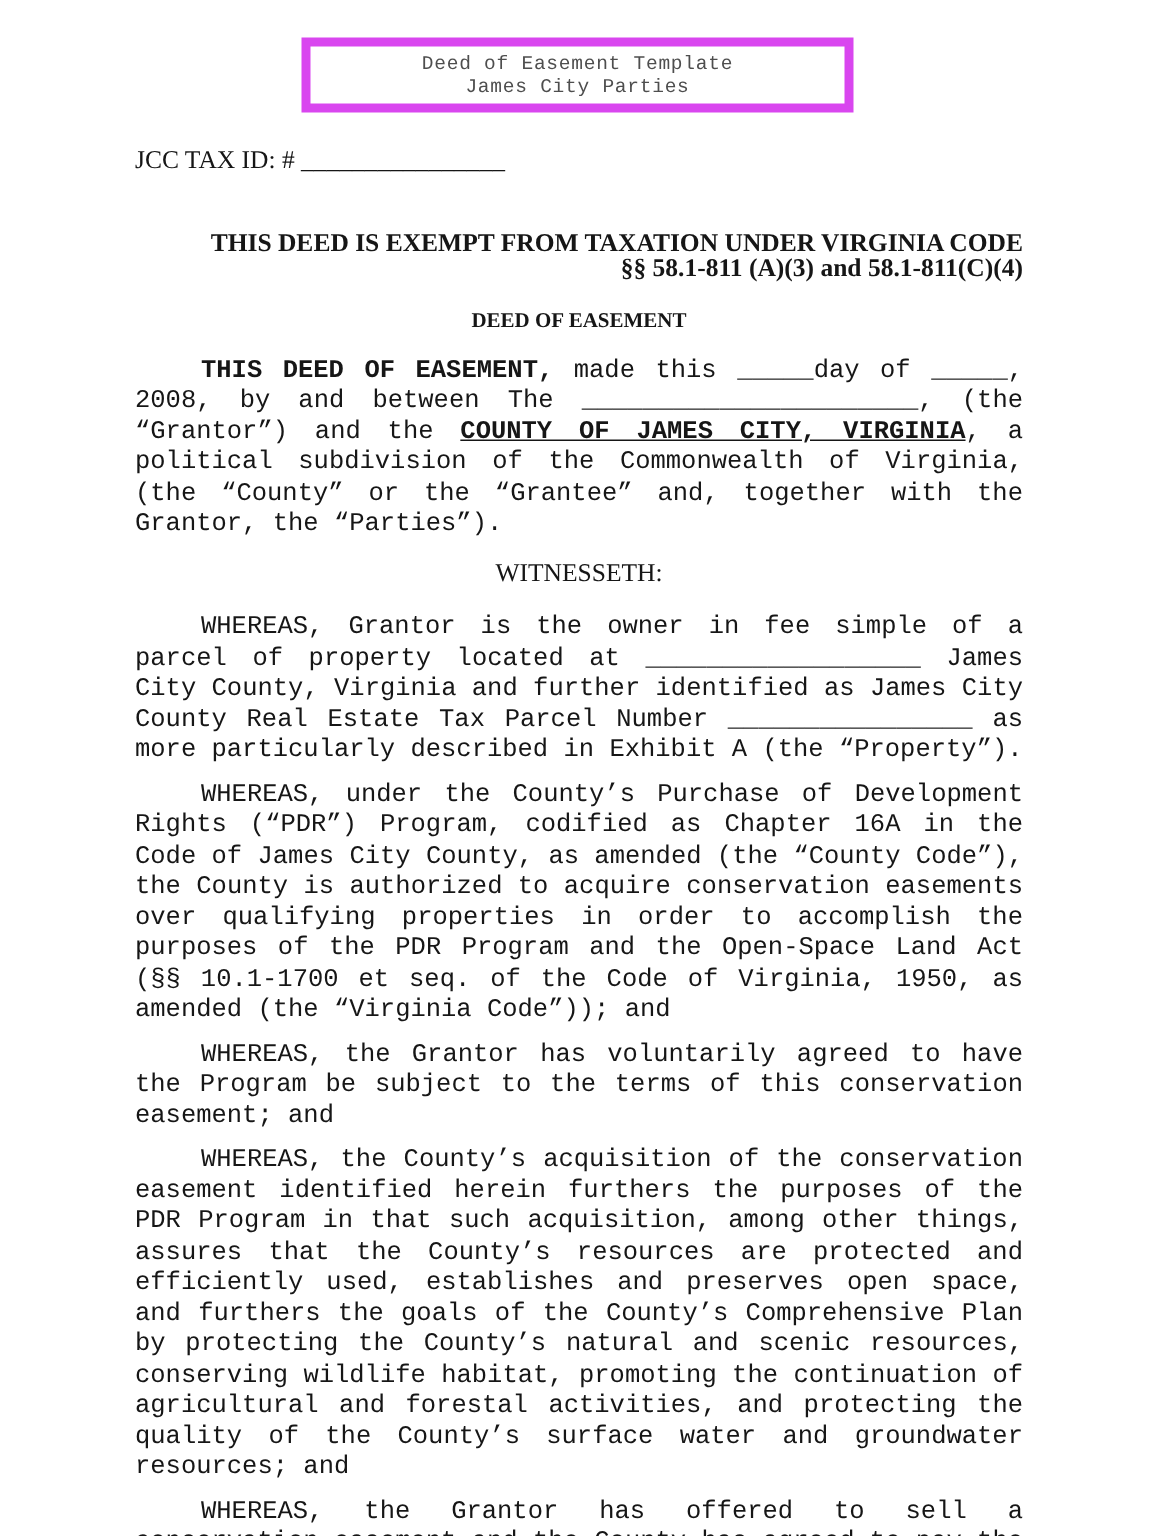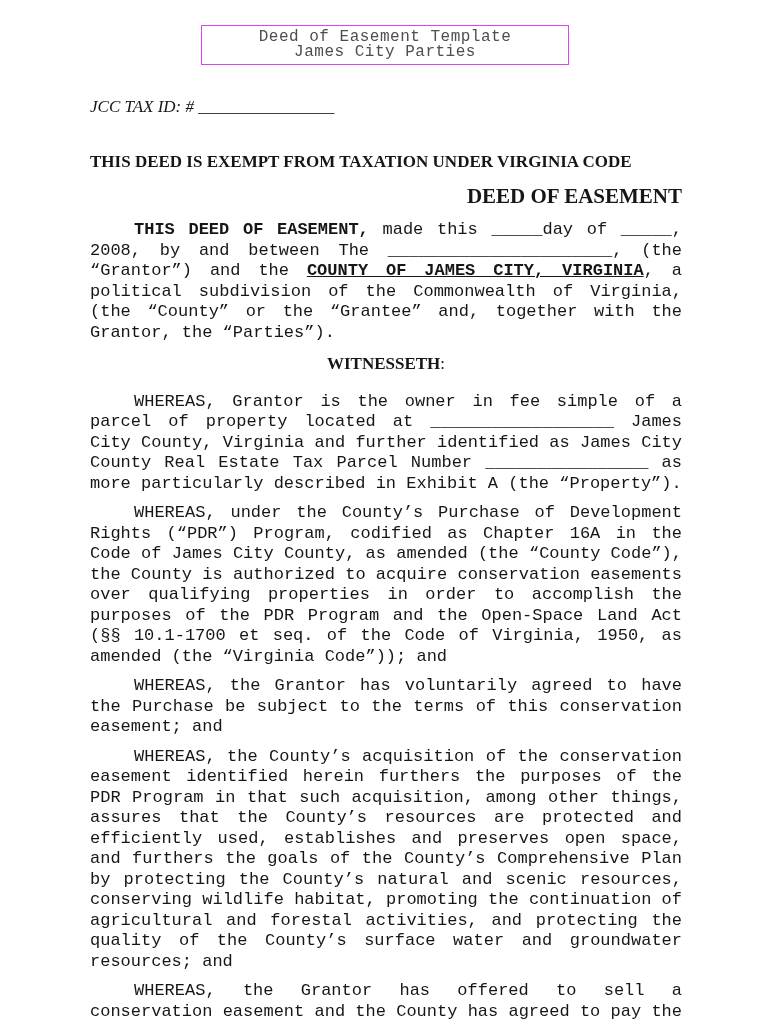--- a/index.html
+++ b/index.html
@@ -7,68 +7,68 @@
     width: 770px; height: 1024px;
     background: #ffffff;
     font-family: "Liberation Serif", serif;
     color: #161616;
   }
   .page { position: relative; width: 770px; height: 1024px; overflow: hidden; background: #ffffff; }
 
   .header-box {
     width: 368px;
     margin: 25px auto 0;
-    border: 1px solid #d946ef;
+    border: 6px solid #d946ef;
     padding: 4px 6px;
     box-sizing: border-box;
     text-align: center;
     font-family: "Liberation Mono", "DejaVu Sans Mono", monospace;
-    font-size: 16px;
+    font-size: 13px;
     line-height: 15px;
     color: #4e4e4e;
     letter-spacing: 0.5px;
   }
 
   .content { margin: 0 88px 0 90px; }
 
-  .tax-block { margin-top: 31px; font-size: 17px; line-height: 21.5px; white-space: nowrap; font-style: italic; }
+  .tax-block { margin-top: 21px; font-size: 17px; line-height: 21.5px; white-space: nowrap; }
 
   .exempt {
     margin-top: 35px;
-    text-align: left;
+    text-align: right;
     font-weight: bold;
     font-size: 17px;
     line-height: 17.5px;
   }
 
   .doc-title {
     margin: 16px 0 0;
-    text-align: right;
+    text-align: center;
     font-weight: bold;
-    font-size: 21px;
+    font-size: 14px;
     line-height: 21.5px;
   }
 
   .para {
     font-size: 17px;
     line-height: 20.5px;
     text-align: justify;
     text-indent: 44px;
     margin: 0 0 9px 0;
     font-family: Liberation Mono, monospace;
   }
   .para.first { margin-top: 12.5px; }
 
   .witnesseth {
     text-align: center;
     font-size: 17px;
     line-height: 20.5px;
     margin: 11px 0 17px 0;
   }
-  .witnesseth .word { font-weight: bold; }
+  .witnesseth .word { font-weight: normal; }
 
   .footer {
     margin-top: 53px;
     text-align: center;
     font-size: 21px;
     line-height: 18px;
   }
 </style>
 </head>
 <body>
@@ -81,33 +81,34 @@
   </div>
 
   <div class="content">
 
     <div class="tax-block">
       <div>JCC TAX ID: # ________________</div>
     </div>
 
     <div class="exempt">
       <div>THIS DEED IS EXEMPT FROM TAXATION UNDER VIRGINIA CODE</div>
+      <div>§§ 58.1-811 (A)(3) and 58.1-811(C)(4)</div>
     </div>
 
     <div class="doc-title">DEED OF EASEMENT</div>
 
     <p class="para first"><span style="font-weight: bold;">THIS DEED OF EASEMENT,</span><span> made this _____day of _____, 2008, by and between The </span><span style="font-weight: bold;">______________________</span><span>, (the “Grantor”) and the </span><span style="font-weight: bold; text-decoration: underline;">COUNTY OF JAMES CITY, VIRGINIA</span><span>, a political subdivision of the Commonwealth of Virginia, (the “County” or the “Grantee” and, together with the Grantor, the “Parties”).</span></p>
 
     <div class="witnesseth">
       <span class="word">WITNESSETH</span><span>:</span>
     </div>
 
     <p class="para"><span>WHEREAS, Grantor is the owner in fee simple of a parcel of property located at __________________ James City County, Virginia and further identified as James City County Real Estate Tax Parcel Number ________________ as more particularly described in Exhibit A (the “Property”).</span></p>
     <p class="para"><span>WHEREAS, under the County’s Purchase of Development Rights (“PDR”) Program, codified as Chapter 16A in the Code of James City County, as amended (the “County Code”), the County is authorized to acquire conservation easements over qualifying properties in order to accomplish the purposes of the PDR Program and the Open-Space Land Act (§§ 10.1-1700 et seq. of the Code of Virginia, 1950, as amended (the “Virginia Code”)); and</span></p>
-    <p class="para"><span>WHEREAS, the Grantor has voluntarily agreed to have the Purchase be subject to the terms of this conservation easement; and</span></p>
+    <p class="para"><span>WHEREAS, the Grantor has voluntarily agreed to have the Program be subject to the terms of this conservation easement; and</span></p>
     <p class="para"><span>WHEREAS, the County’s acquisition of the conservation easement identified herein furthers the purposes of the PDR Program in that such acquisition, among other things, assures that the County’s resources are protected and efficiently used, establishes and preserves open space, and furthers the goals of the County’s Comprehensive Plan by protecting the County’s natural and scenic resources, conserving wildlife habitat, promoting the continuation of agricultural and forestal activities, and protecting the quality of the County’s surface water and groundwater resources; and</span></p>
     <p class="para"><span>WHEREAS, the Grantor has offered to sell a conservation easement and the County has agreed to pay the Grantor the sum of ____________________ and 00/100 Dollars ($------------) for this conservation easement, such sum being based upon the fair market value of the easement, as determined by a qualified appraiser.</span></p>
 
   </div>
 
   <div class="footer">Page 1 of 13</div>
 
 </div>
 
 </body></html>

